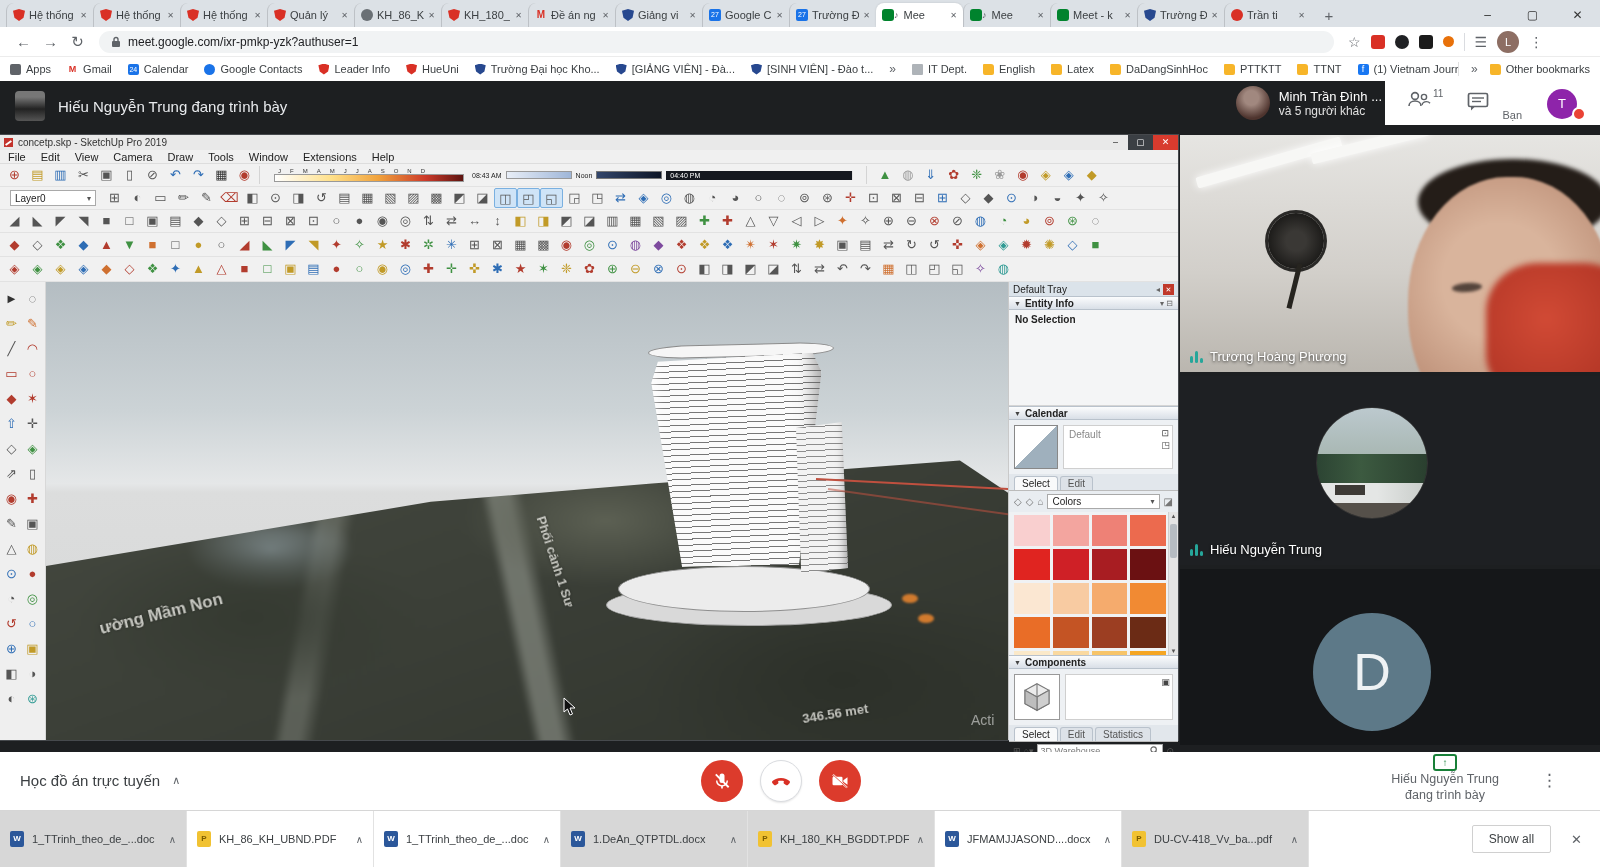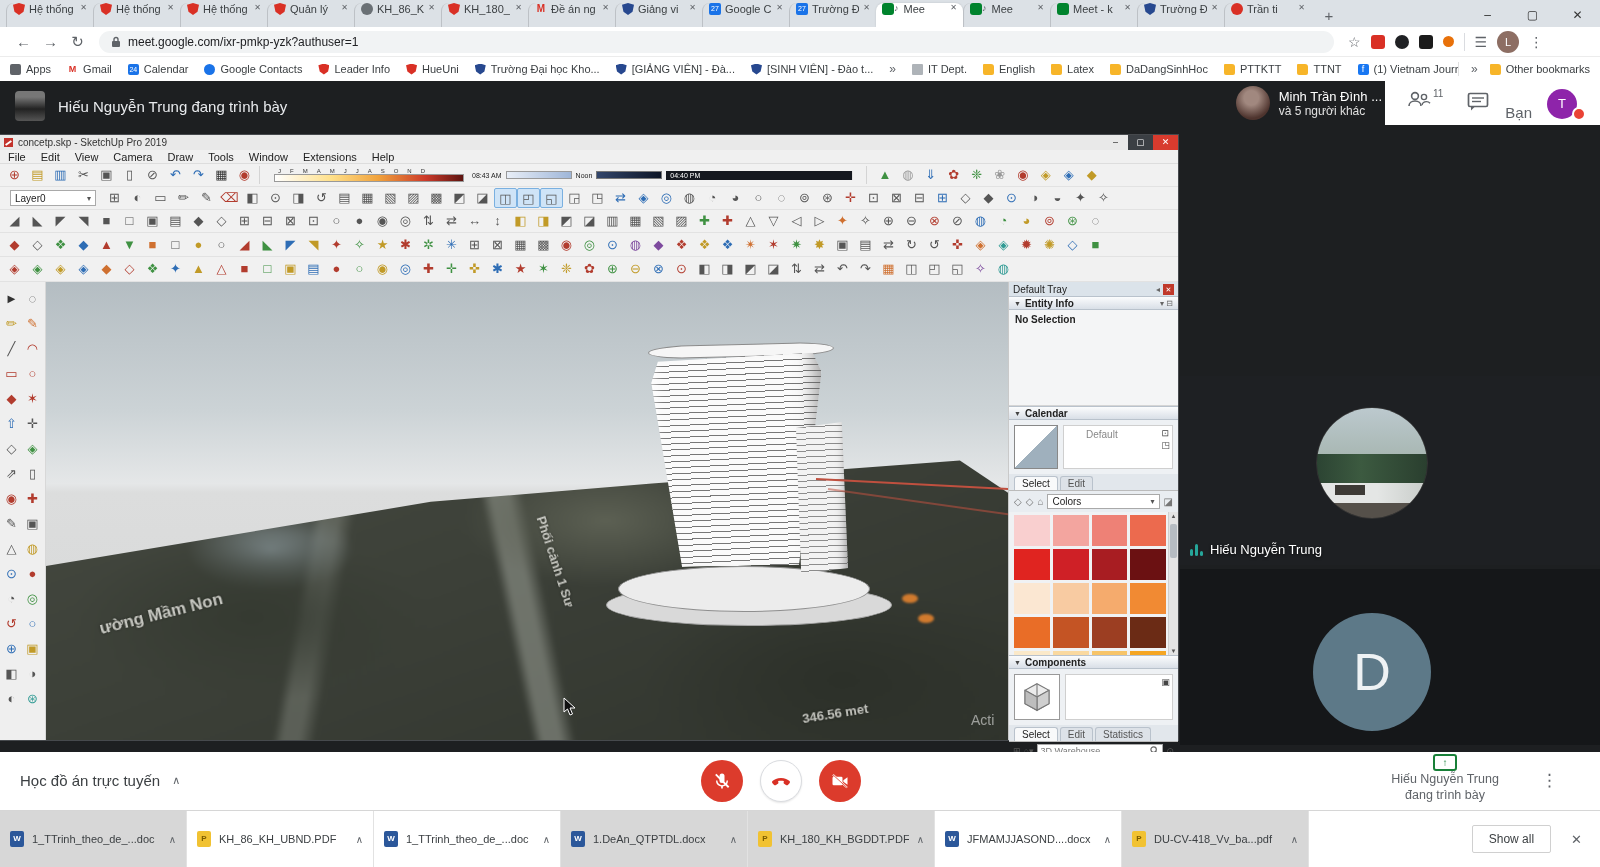--- a/index.html
+++ b/index.html
@@ -2,21 +2,21 @@
 <html><head>
 <meta charset="utf-8">
 <style>
   *{margin:0;padding:0;box-sizing:border-box}
   html,body{width:1600px;height:867px;overflow:hidden;font-family:"Liberation Sans",sans-serif;background:#fff}
   #root{position:relative;width:1600px;height:867px}
 
   
   .tabstrip{position:absolute;top:0;left:0;width:1600px;height:27px;background:#dce1e6;display:flex;align-items:flex-end}
   #tabs{display:flex;align-items:flex-end;padding-left:6px}
-  .tab{position:relative;width:87px;height:24px;display:flex;padding:0 6px;font-size:11px;color:#3c4043;border-radius:8px 8px 0 0;flex:none}
+  .tab{position:relative;width:87px;height:24px;display:flex;align-items:center;padding:0 6px;font-size:11px;color:#3c4043;border-radius:8px 8px 0 0;flex:none}
   .tab:not(.active){border-left:1px solid #bdc1c6}
   .tab.active{background:#fff;box-shadow:0 0 2px rgba(0,0,0,.15)}
   .tab .lbl{flex:1;overflow:hidden;white-space:nowrap;margin:0 4px}
   .tab .x{font-size:8px;color:#5f6368}
   .tab .aud{font-size:9px;color:#5f6368;margin-right:1px}
   .ticn{width:12px;height:12px;flex:none;font-size:10px;line-height:12px;text-align:center}
   .i-shield-red{background:#d93025;clip-path:polygon(50% 0,100% 15%,88% 72%,50% 100%,12% 72%,0 15%)}
   .i-shield-blue{background:#27488f;clip-path:polygon(50% 0,100% 15%,88% 72%,50% 100%,12% 72%,0 15%)}
   .i-globe{background:#6a7075;border-radius:50%}
   .i-gmail{color:#d93025;font-weight:bold}
@@ -61,21 +61,21 @@
   .banner .txt{color:#e8eaed;font-size:15px;margin-left:13px}
   .trcluster{position:absolute;top:2px;right:218px;height:40px;display:flex;align-items:center}
   .trcluster .ph{width:34px;height:34px;border-radius:50%;background:radial-gradient(circle at 45% 35%,#a1887f 25%,#4e342e 70%);flex:none}
   .trcluster .tt{margin-left:9px;color:#fff}
   .trcluster .tt .n1{font-size:13px}
   .trcluster .tt .n2{font-size:12px;color:#e0e0e0}
   .trwhite{position:absolute;top:0;right:0;width:215px;height:44px;background:#fff}
   .trwhite .pp{position:absolute;left:22px;top:10px}
   .trwhite .cnt{position:absolute;left:48px;top:7px;font-size:10px;color:#5f6368}
   .trwhite .chat{position:absolute;left:82px;top:11px}
-  .trwhite .ban{position:absolute;right:68px;bottom:4px;font-size:15px;color:#5f6368}
+  .trwhite .ban{position:absolute;right:78px;bottom:4px;font-size:11px;color:#5f6368}
   .trwhite .tav{position:absolute;right:23px;top:8px;width:30px;height:30px;border-radius:50%;background:#8e24aa;color:#fff;font-size:13px;line-height:30px;text-align:center}
   .trwhite .rb{position:absolute;right:14px;top:26px;width:14px;height:14px;border-radius:50%;background:#ea4335;border:2px solid #fff}
 
   
   .sketchup{position:absolute;left:0;top:54px;width:1178px;height:605px;background:#f0f0f0;box-shadow:0 0 0 1px #46494d}
   .sutitle{height:15px;background:#e9e9e9;display:flex;align-items:center;font-size:10px;color:#333;padding-left:4px}
   .suicon{width:9px;height:9px;background:#c2322b;margin-right:5px;position:relative}
   .suicon::after{content:"";position:absolute;left:1px;top:4px;width:7px;height:2px;background:#fff;transform:rotate(-35deg)}
   .suctls{margin-left:auto;display:flex;height:15px}
   .suctls span{width:25px;text-align:center;font-size:9px;line-height:15px;color:#222}
@@ -131,21 +131,21 @@
   .traytitle .px{margin-left:auto;color:#666;font-size:8px}
   .traytitle .rx{width:11px;height:11px;background:#c0392b;color:#fff;font-size:7px;line-height:11px;text-align:center;margin-left:3px}
   .sechdr{height:14px;display:flex;align-items:center;gap:4px;padding:0 5px;background:linear-gradient(#fbfcfd,#d9dfe7);border:1px solid #b9c2cc;border-left:none;border-right:none;font-weight:bold}
   .sechdr .car{font-size:7px;color:#444}
   .sechdr .mini{margin-left:auto;font-size:8px;color:#666;font-weight:normal}
   .entbody{background:#f4f5f6;height:96px;border-bottom:1px solid #d5d5d5}
   .nosel{font-weight:bold;padding:4px 6px}
   .matrow{display:flex;gap:5px;padding:5px;background:#eef1f4}
   .matprev{width:44px;height:44px;border:1px solid #888;background:linear-gradient(135deg,#fff 49.5%,#9fb0bd 50%)}
   .matright{flex:1;background:#fff;border:1px solid #cfcfcf;position:relative}
-  .matright .dflt{position:absolute;left:22px;top:3px;color:#888}
+  .matright .dflt{position:absolute;left:5px;top:3px;color:#888}
   .matright .micos{position:absolute;right:2px;top:2px;display:flex;flex-direction:column;gap:2px;font-size:9px;color:#444}
   .stabs{display:flex;gap:2px;padding:2px 5px 0 5px;border-bottom:1px solid #bbb;background:#e2e7ec}
   .stab{padding:1px 7px;background:#f8f9fa;border:1px solid #b9c2cc;border-bottom:none;border-radius:3px 3px 0 0}
   .stab.off{background:#dde2e8;color:#555}
   .navrow{display:flex;align-items:center;gap:4px;padding:3px 5px}
   .navrow .g{color:#777;font-size:10px}
   .ddbox{flex:1;height:15px;background:#fff;border:1px solid #a9a9a9;display:flex;align-items:center;padding:0 4px}
   .ddbox .c{margin-left:auto;font-size:8px;color:#555}
   .swwrap{position:relative;height:143px;background:#f0f2f4;overflow:hidden;padding:3px 12px 0 5px}
   #swatches{display:grid;grid-template-columns:repeat(4,1fr);gap:3px}
@@ -870,20 +870,40 @@
             <svg class="mag" width="9" height="9" viewBox="0 0 10 10">
                 <circle cx="4" cy="4" r="3" fill="none" stroke="#666" stroke-width="1.3"></circle>
                 <line x1="6.3" y1="6.3" x2="9.3" y2="9.3" stroke="#666" stroke-width="1.3"></line>
               </svg>
           </div>
           <span class="g">⊙</span>
         </div>
       </div>
     </div>
 
+    <div class="tile t1">
+      <div class="wall"></div>
+      <div class="lightbar" style="left:14px;top:22px;transform:rotate(-16deg)"></div>
+      <div class="lightbar" style="left:130px;top:4px;transform:rotate(-14deg);width:120px"></div>
+      <div class="fan"></div>
+      <div class="fanpole"></div>
+      <div class="hair"></div>
+      <div class="face"></div>
+      <div class="eye" style="left:272px;top:148px;transform:rotate(-4deg)"></div>
+      <div class="eye" style="left:340px;top:146px;transform:rotate(3deg)"></div>
+      <div class="chair"></div>
+      <div class="namelabel">
+        <span class="eqicon">
+            <i></i>
+            <i></i>
+            <i></i>
+          </span>
+        <span>Trương Hoàng Phương</span>
+      </div>
+    </div>
 
     <div class="tile t2">
       <div class="avcircle">
         <div class="av-sky"></div>
           <div class="av-trees"></div>
           <div class="av-house"></div>
           <div class="av-gnd"></div>
       </div>
       <div class="namelabel">
         <span class="eqicon">

